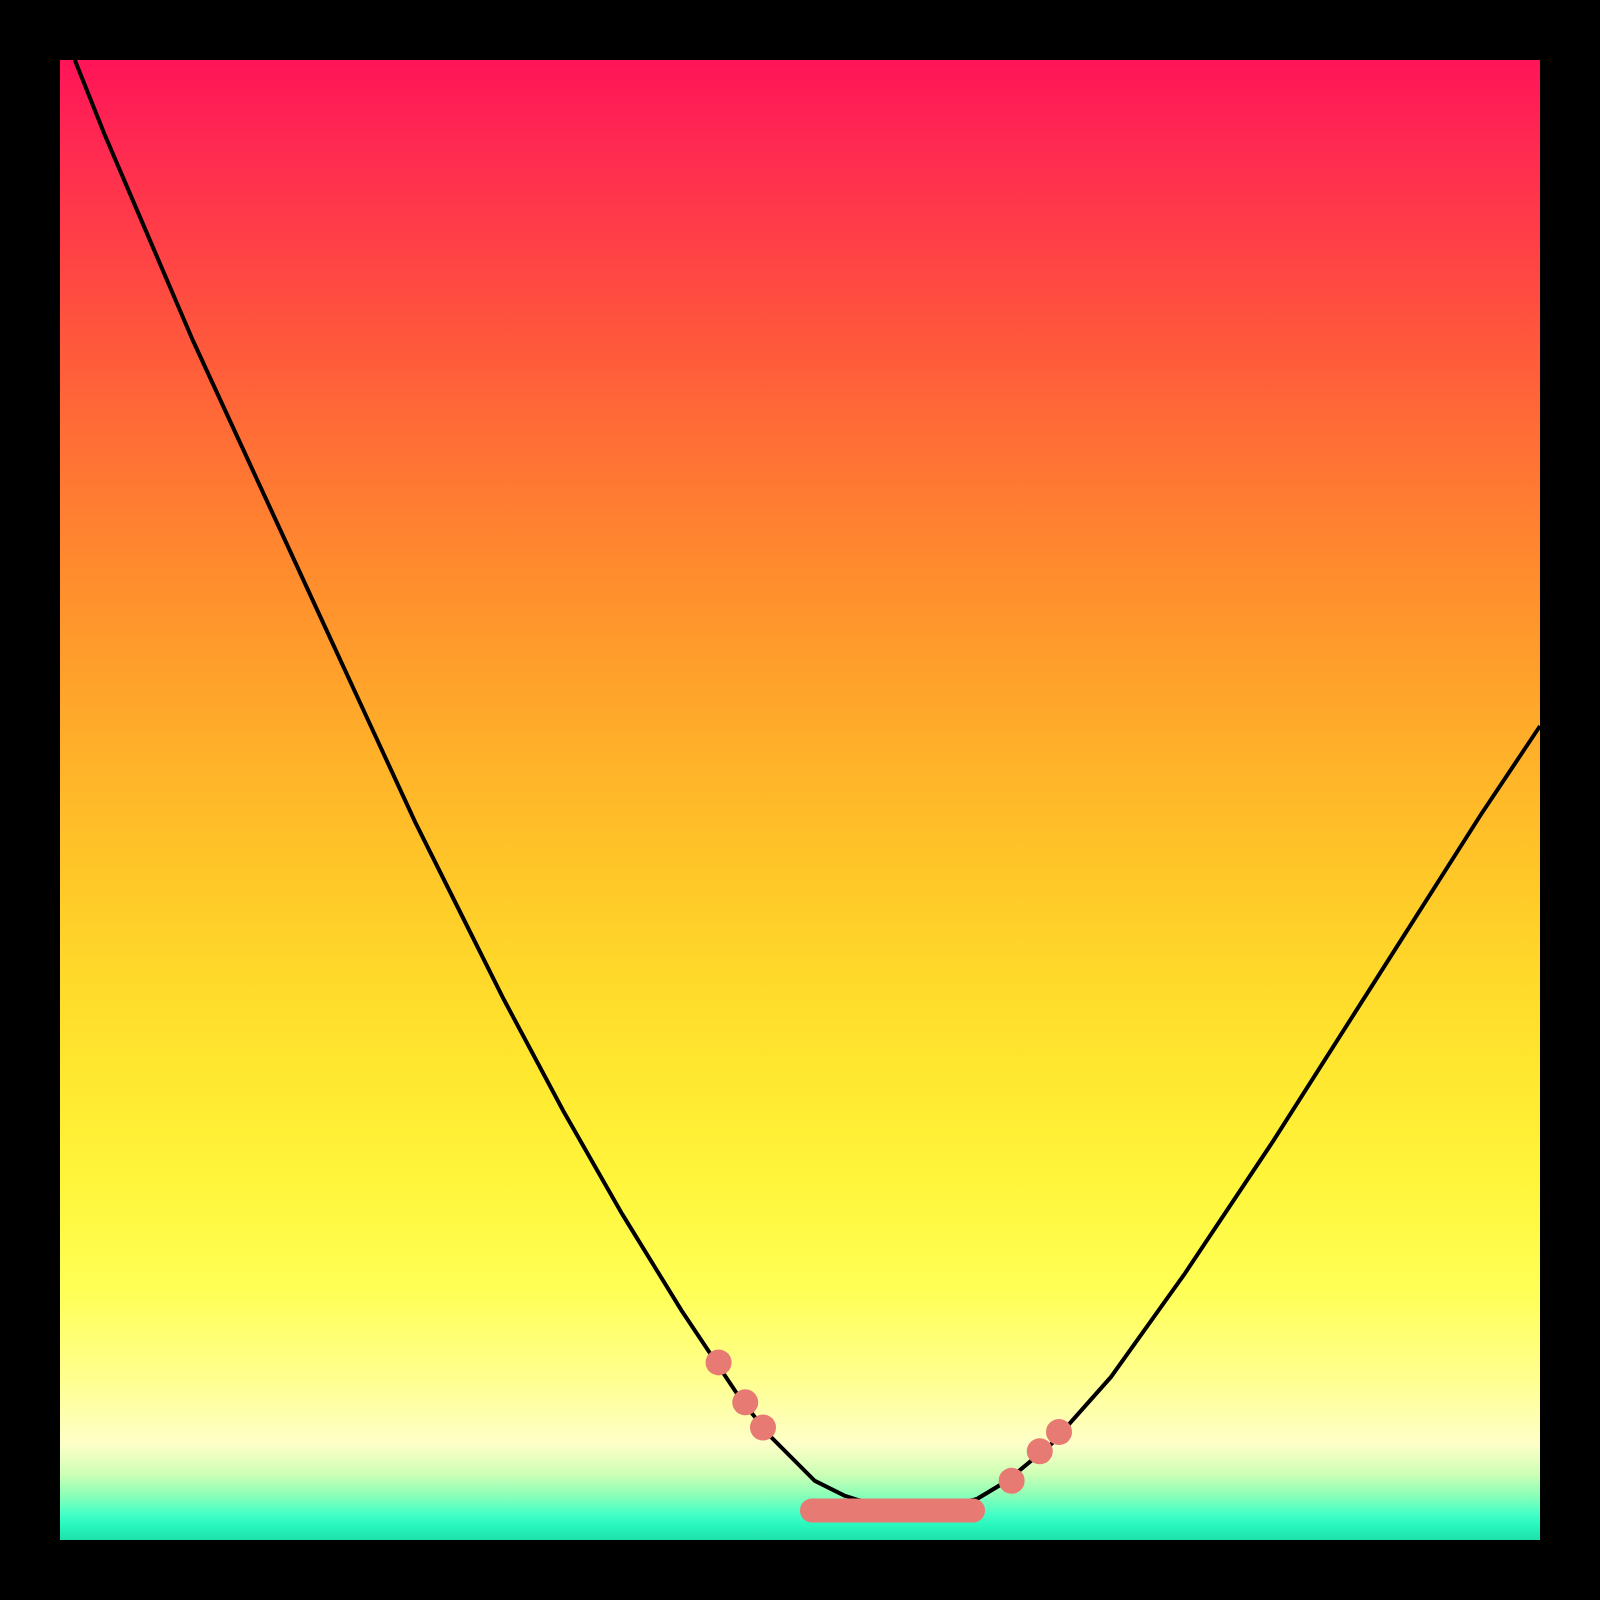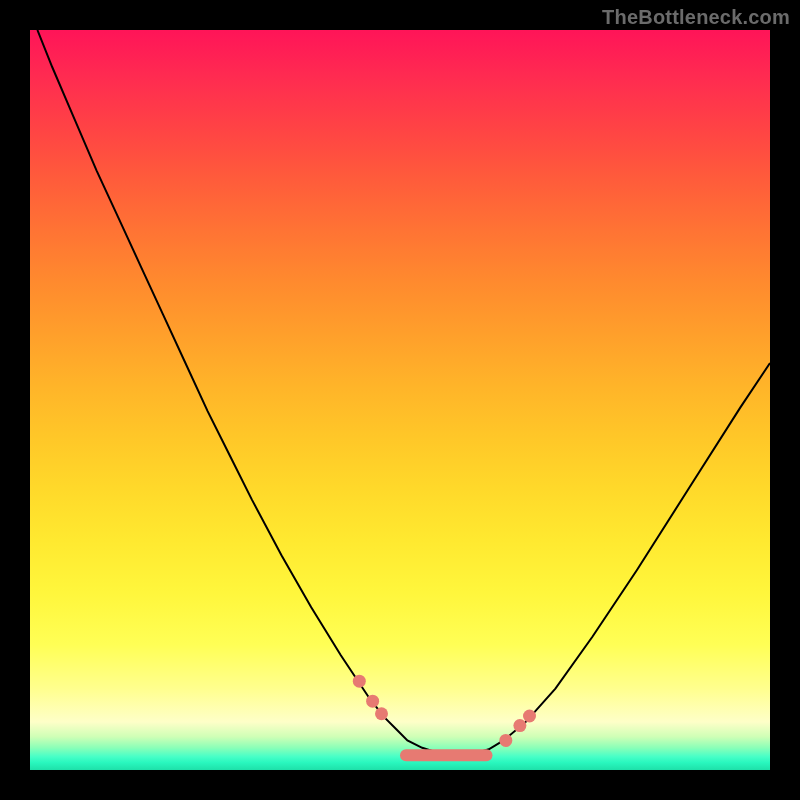--- a/index.html
+++ b/index.html
@@ -92,15 +92,14 @@
           <circle cx="475.82" cy="710.40" r="6.5"></circle>
           <circle cx="489.88" cy="695.60" r="6.5"></circle>
           <circle cx="499.50" cy="685.98" r="6.5"></circle>
         </g>
       <g id="flat-bottom" class="series-dots">
           <rect x="370.00" y="719.20" width="92.50" height="12" rx="6"></rect>
         </g>
     </svg>
   </div>
 
-  <div class="watermark">TheBottleneck.com</div>
 
 </div>
 
 </body></html>

